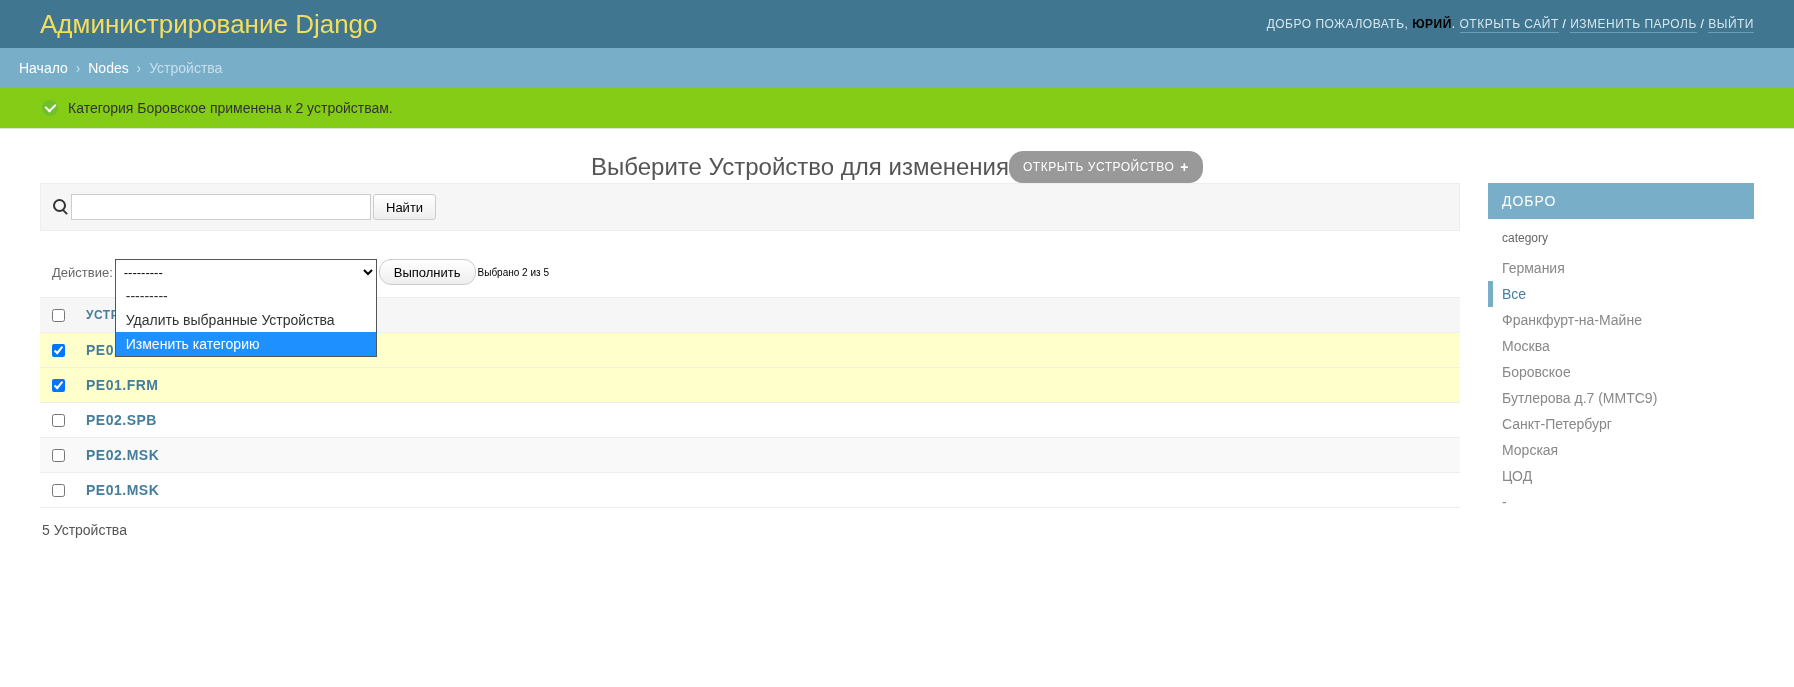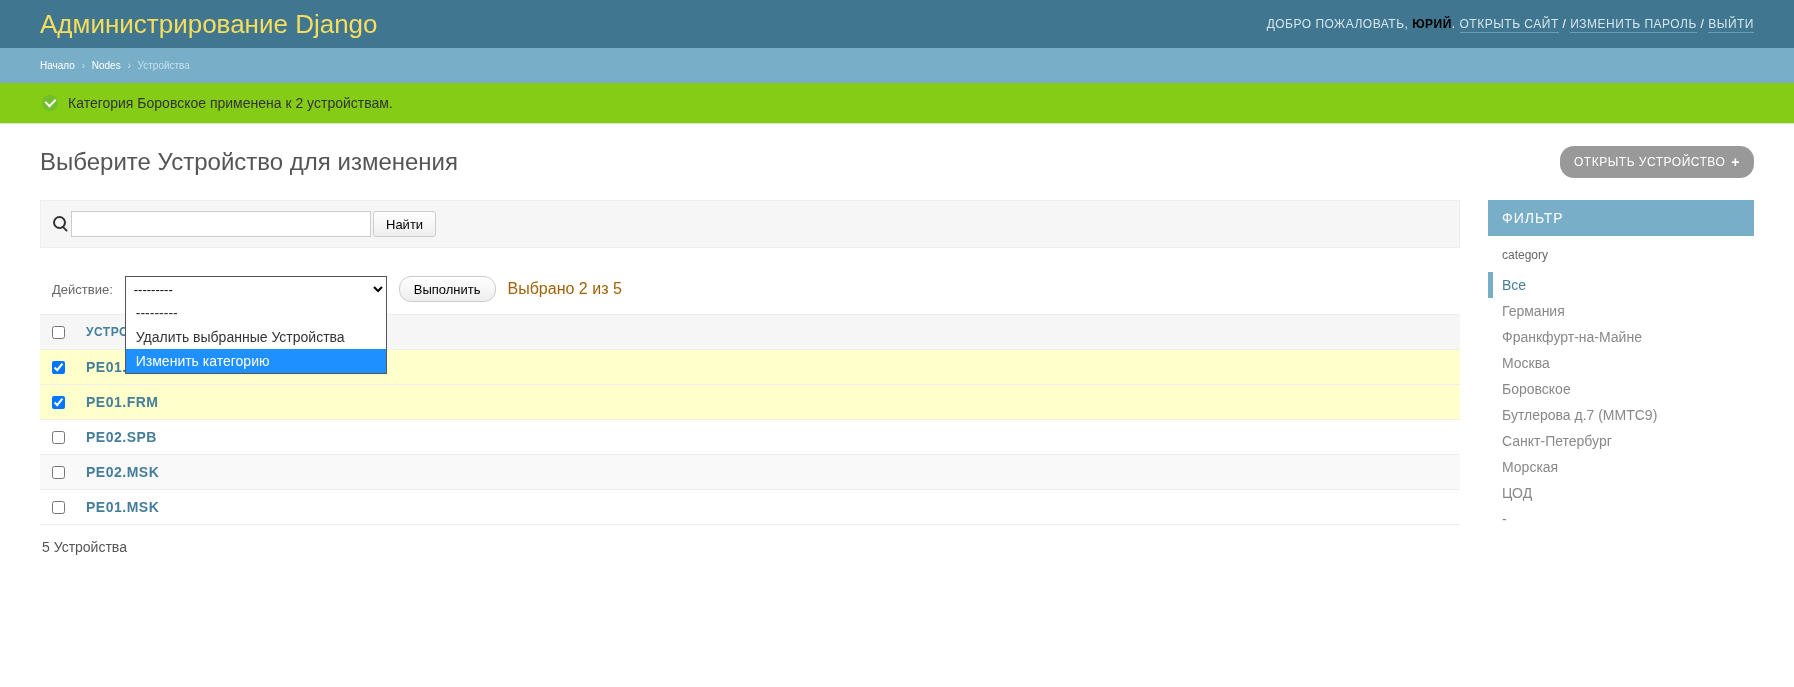--- a/index.html
+++ b/index.html
@@ -4,51 +4,51 @@
 <style>
 *{box-sizing:border-box;margin:0;padding:0}
 body{font-family:"Helvetica Neue",Arial,sans-serif;font-size:14px;color:#333;background:#fff}
 a{text-decoration:none}
 .header{background:#417690;height:48px;display:flex;justify-content:space-between;align-items:center;padding:0 40px}
 .site-title{color:#f5dd5d;font-size:26px;font-weight:300}
 .user-tools{color:#fff;font-size:12px;letter-spacing:.5px}
 .user-tools .welcome{color:#d4e6ef}
 .user-tools strong{font-weight:700;color:#000000}
 .user-tools a{color:#d4e6ef;border-bottom:1px solid #6b9cb8;padding-bottom:1px}
-.breadcrumbs{background:#79aec8;padding:12px 40px;color:#c4e0ee;font-size:10px}
+.breadcrumbs{background:#79aec8;padding:12px 19px;color:#c4e0ee;font-size:14px}
 .breadcrumbs a{color:#fff}
 .breadcrumbs .sep{color:#c4e0ee;margin:0 4px}
 .breadcrumbs .current{color:#c4e0ee}
 .messagelist{list-style:none}
 .messagelist li{padding:12px 44px 12px 68px;background:#84cc16;color:#333;border-bottom:1px solid #d4e8d1;position:relative;font-size:14px}
 .messagelist li::before{content:"";position:absolute;left:42px;top:50%;transform:translateY(-50%);width:16px;height:16px;border-radius:50%;background:#70bf2b}
 .messagelist li::after{content:"";position:absolute;left:47px;top:50%;width:5px;height:8px;border:solid #fff;border-width:0 2px 2px 0;transform:translateY(-65%) rotate(45deg)}
 .content{padding:22px 40px}
-.content-header{display:flex;justify-content:space-between;align-items:center;margin-bottom:22px}
+.content-header{display:flex;justify-content:center;align-items:center;}
 .page-title{font-size:24px;font-weight:300;color:#555}
 .add-button{background:#999;color:#fff;font-size:12px;letter-spacing:.5px;padding:8px 14px;border-radius:14px;border:none;cursor:pointer;display:flex;align-items:center;gap:6px}
 .add-button .plus{font-weight:700;font-size:14px}
 .layout{display:flex;gap:28px}
 .main{flex:1;min-width:0}
 .sidebar{width:266px;flex-shrink:0}
 .search-bar{background:#f6f6f6;border:1px solid #eee;padding:10px 12px;display:flex;align-items:center;gap:2px;margin-bottom:20px}
 .search-icon{width:16px;height:16px;position:relative}
 .search-icon::before{content:"";position:absolute;width:9px;height:9px;border:2px solid #333;border-radius:50%;left:0;top:0}
 .search-icon::after{content:"";position:absolute;width:2px;height:6px;background:#333;transform:rotate(-45deg);left:11px;top:10px}
 .search-input{width:300px;height:26px;border:1px solid #ccc;padding:2px 6px;font-size:13px}
 .search-btn{height:26px;padding:0 12px;border:1px solid #ccc;background:linear-gradient(#fff,#eee);border-radius:3px;cursor:pointer;font-size:13px}
-.actions-row{display:flex;align-items:center;gap:12px;padding:8px 12px;margin-bottom:4px;position:relative}
+.actions-row{display:flex;align-items:center;gap:2px;padding:8px 12px;margin-bottom:4px;position:relative}
 .action-label{color:#666;font-size:13px}
 .action-select-wrap{position:relative}
 .action-select{width:262px;height:26px;border:1px solid #555;font-size:13px;padding:2px 4px;background:#fff}
 .dropdown{position:absolute;top:25px;left:0;width:262px;background:#fff;border:1px solid #555;border-top:none;z-index:10}
 .dropdown-item{padding:4px 10px;font-size:14px;cursor:pointer}
 .dropdown-item.highlighted{background:#1e90ff;color:#fff}
 .go-btn{height:26px;padding:0 14px;border:1px solid #ccc;background:linear-gradient(#fff,#eee);border-radius:12px;cursor:pointer;font-size:13px}
-.selection-info{color:#a16207;font-size:16px}
+.selection-info{color:#000000;font-size:10px}
 .results{border-top:1px solid #eee}
 .thead-row{display:flex;align-items:center;background:#f6f6f6;border-bottom:1px solid #eee;padding:10px 12px}
 .col-cb{width:34px;display:flex;align-items:center}
 .col-name{flex:1;font-size:12px;letter-spacing:.5px;color:#666;text-transform:uppercase}
 .row{display:flex;align-items:center;padding:9px 12px;border-bottom:1px solid #eee}
 .row.selected{background:#ffffcc}
 .row:not(.selected):nth-child(odd){background:#fff}
 .row:not(.selected):nth-child(even){background:#f9f9f9}
 .row .link{color:#447e9b;font-weight:600;font-size:14px}
 .row input[type=checkbox]{width:13px;height:13px}
@@ -161,26 +161,26 @@
               </div>
               <div class="col-name"><a href="#" class="link">pe01.msk</a></div>
             </div>
           </div>
       </div>
 
       <div class="paginator">5 Устройства</div>
     </div>
 
     <div class="sidebar">
-      <div class="filter-title">ФИЛЬТР</div>
+      <div class="filter-title">ДОБРО</div>
       <div class="filter-group">
         <h3>category</h3>
         <ul class="filter-list" id="filter-list">
+            <li class="filter-item"><a href="#">Германия</a></li>
             <li class="filter-item active"><a href="#">Все</a></li>
-            <li class="filter-item"><a href="#">Германия</a></li>
             <li class="filter-item"><a href="#">Франкфурт-на-Майне</a></li>
             <li class="filter-item"><a href="#">Москва</a></li>
             <li class="filter-item"><a href="#">Боровское</a></li>
             <li class="filter-item"><a href="#">Бутлерова д.7 (ММТС9)</a></li>
             <li class="filter-item"><a href="#">Санкт-Петербург</a></li>
             <li class="filter-item"><a href="#">Морская</a></li>
             <li class="filter-item"><a href="#">ЦОД</a></li>
             <li class="filter-item"><a href="#">-</a></li>
           </ul>
       </div>

